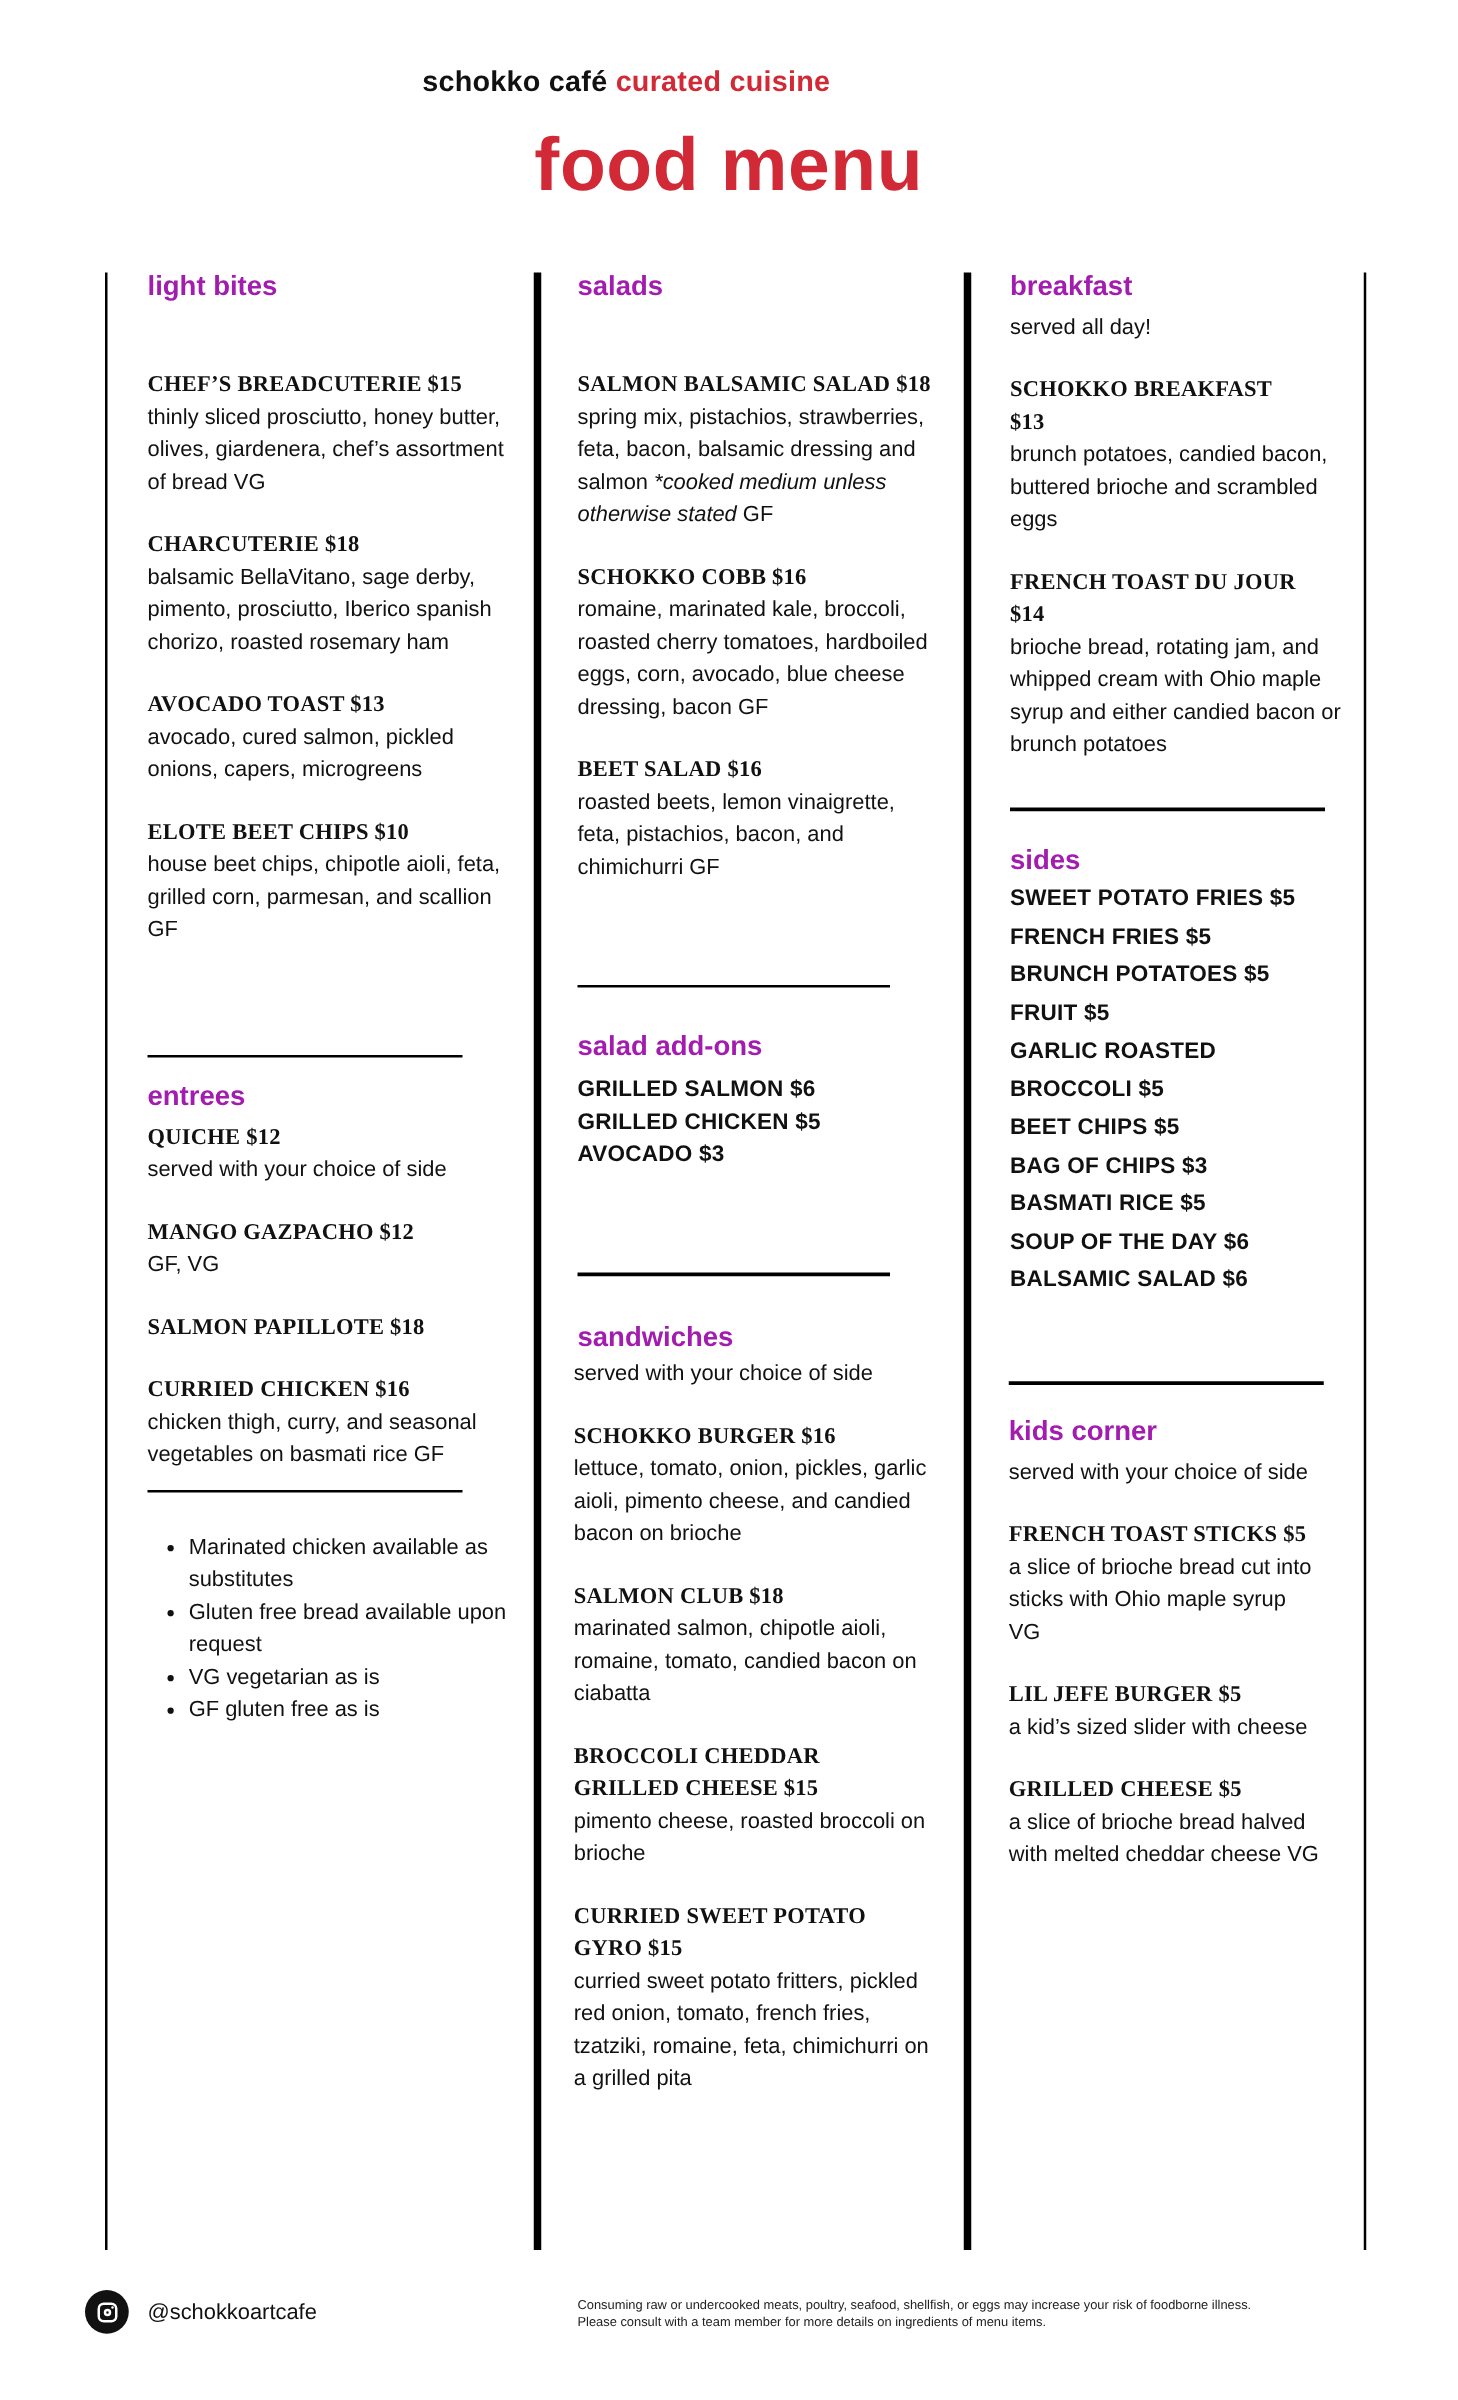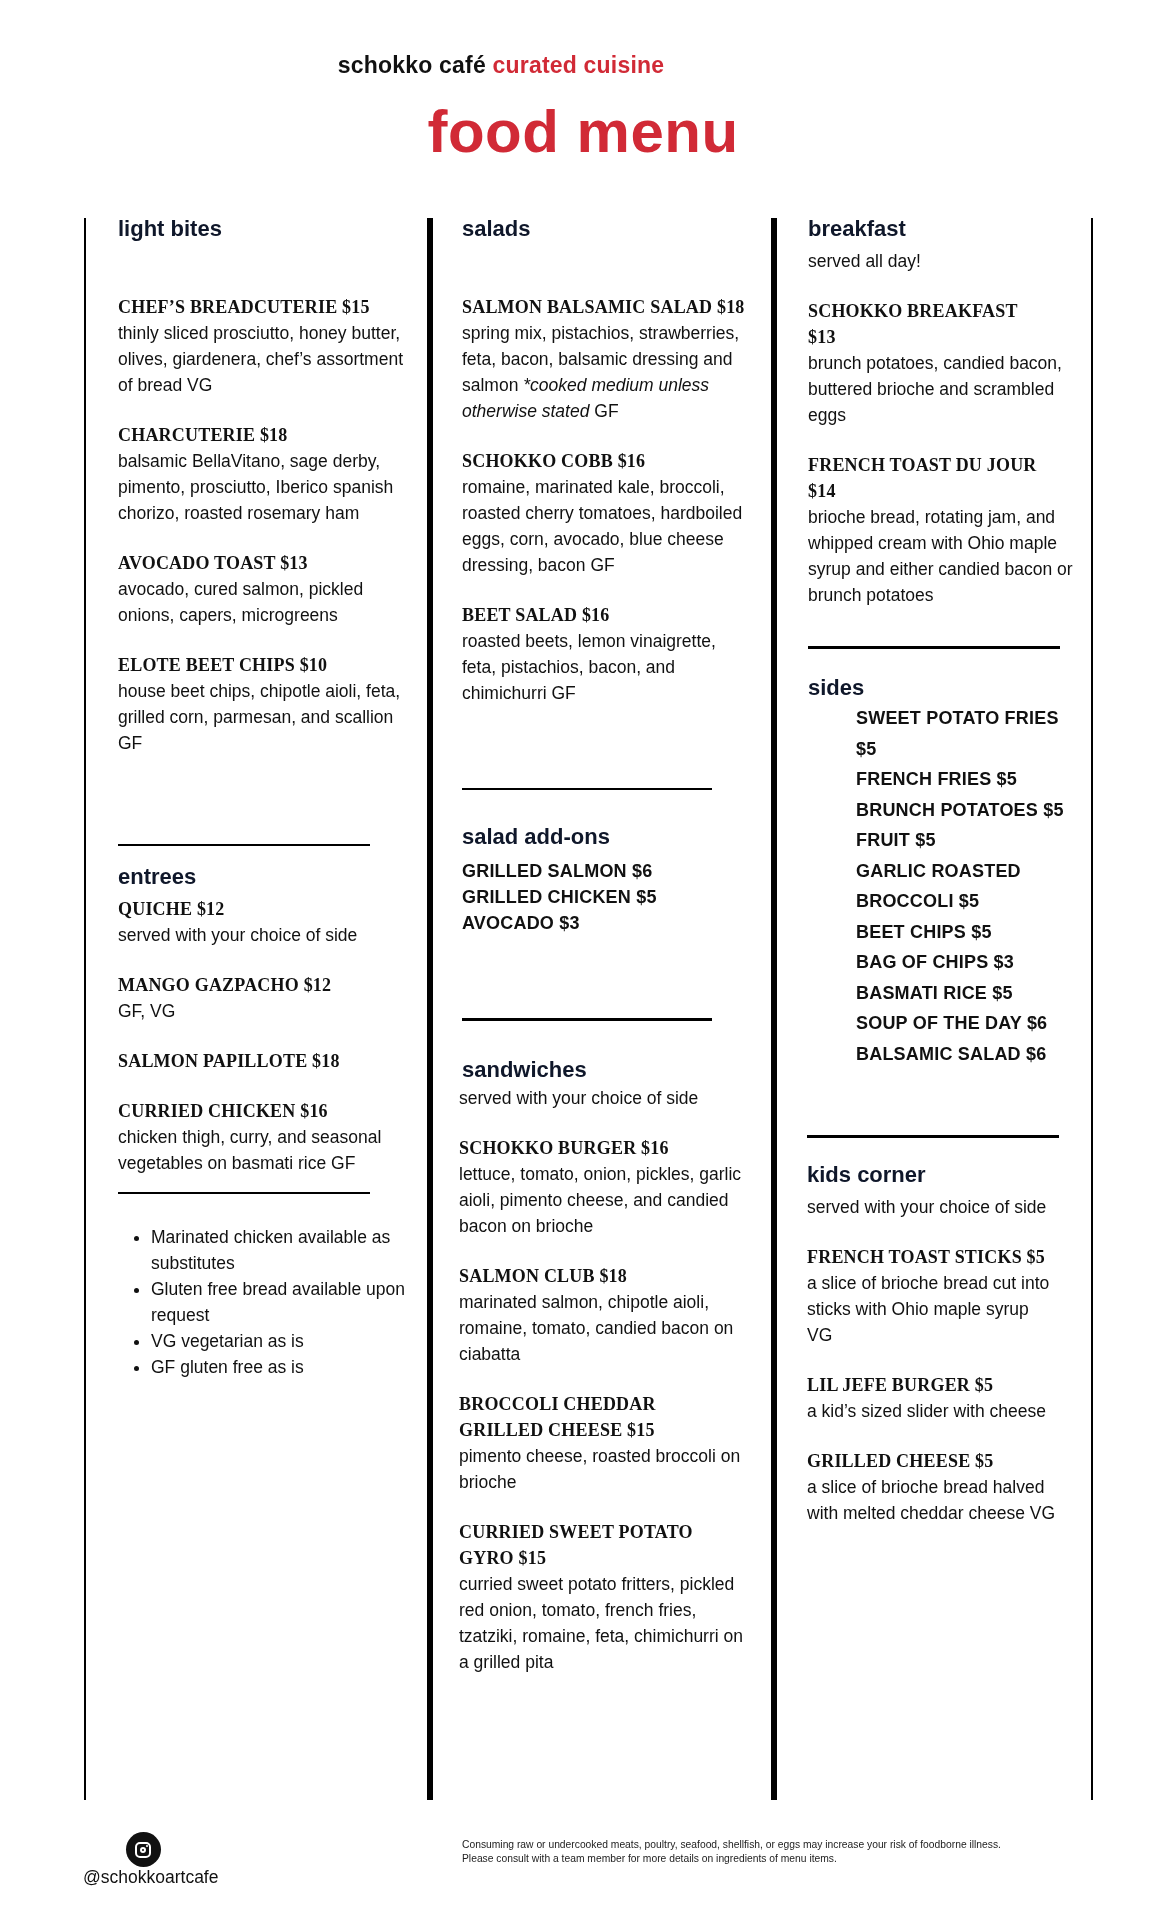--- a/index.html
+++ b/index.html
@@ -14,35 +14,35 @@
 
   .vline { position: absolute; top: 218px; height: 1582px; background: #000; }
   .vline.thin { width: 2px; }
   .vline.thick { width: 6px; }
 
   .col { position: absolute; top: 214px; }
   .col1 { left: 118px; width: 300px; }
   .col2 { left: 462px; width: 290px; }
   .col3 { left: 808px; width: 270px; }
 
-  .sec-title { color: #0f172a; font-weight: 700; font-size: 22px; line-height: 30px; margin: 0; }
+  .sec-title { color: #a21caf; font-weight: 700; font-size: 22px; line-height: 30px; margin: 0; }
   .sec-note { font-size: 17.5px; line-height: 26px; margin: 4px 0 0 0; }
   .item { margin-top: 24px; }
   .item-name { font-weight: 700; font-size: 18px; line-height: 26px; letter-spacing: 0.2px; font-family: Liberation Serif, serif; }
   .item-desc { font-size: 17.5px; line-height: 26px; }
   .item-desc .it { font-style: italic; }
   .plain-list .row { font-weight: 700; font-size: 18px; line-height: 26px; letter-spacing: 0.2px; }
-  .sides-list .row { font-weight: 700; font-size: 18px; line-height: 30.5px; letter-spacing: 0.2px; margin-left: 48px; }
+  .sides-list .row { font-weight: 700; font-size: 18px; line-height: 30.5px; letter-spacing: 0.2px; }
   .hr { height: 2px; background: #000; }
   .hr.thick { height: 3px; }
 
   ul.notes { margin: 0; padding-left: 33px; font-size: 17.5px; line-height: 26px; }
   ul.notes li { padding-left: 0; }
 
-  .footer-ig { position: absolute; top: 1832px; left: 68px; display: flex; align-items: center; flex-direction: column; }
+  .footer-ig { position: absolute; top: 1832px; left: 68px; display: flex; align-items: center; }
   .ig-circle { width: 35px; height: 35px; border-radius: 50%; background: #111; display: flex;
          align-items: center; justify-content: center; }
   .ig-glyph { width: 16px; height: 16px; border: 2.5px solid #fff; border-radius: 5px; position: relative; box-sizing: border-box; }
   .ig-glyph::before { content: ""; position: absolute; width: 6px; height: 6px; border: 2px solid #fff;
          border-radius: 50%; left: 50%; top: 50%; transform: translate(-50%, -50%); box-sizing: border-box; }
   .ig-glyph::after { content: ""; position: absolute; width: 2px; height: 2px; background: #fff;
          border-radius: 50%; right: 1px; top: 1px; }
   .ig-handle { margin-left: 15px; font-size: 17.5px; color: #111; }
   .disclaimer { position: absolute; top: 1838px; left: 462px; font-size: 10.3px; line-height: 14px; color: #222; }
 </style>

